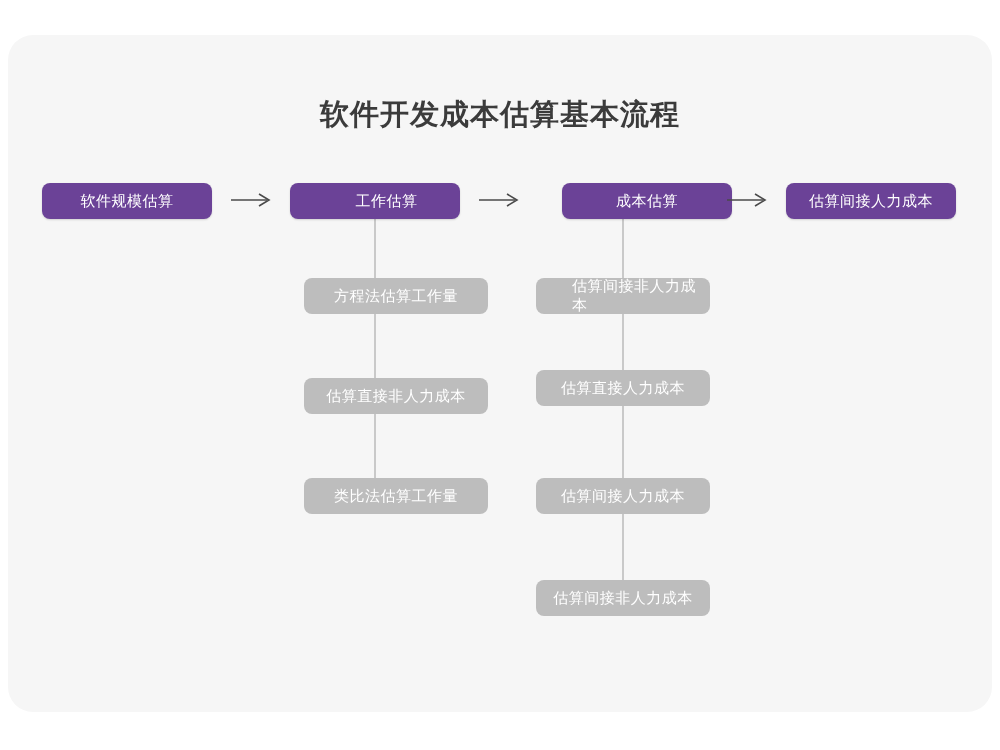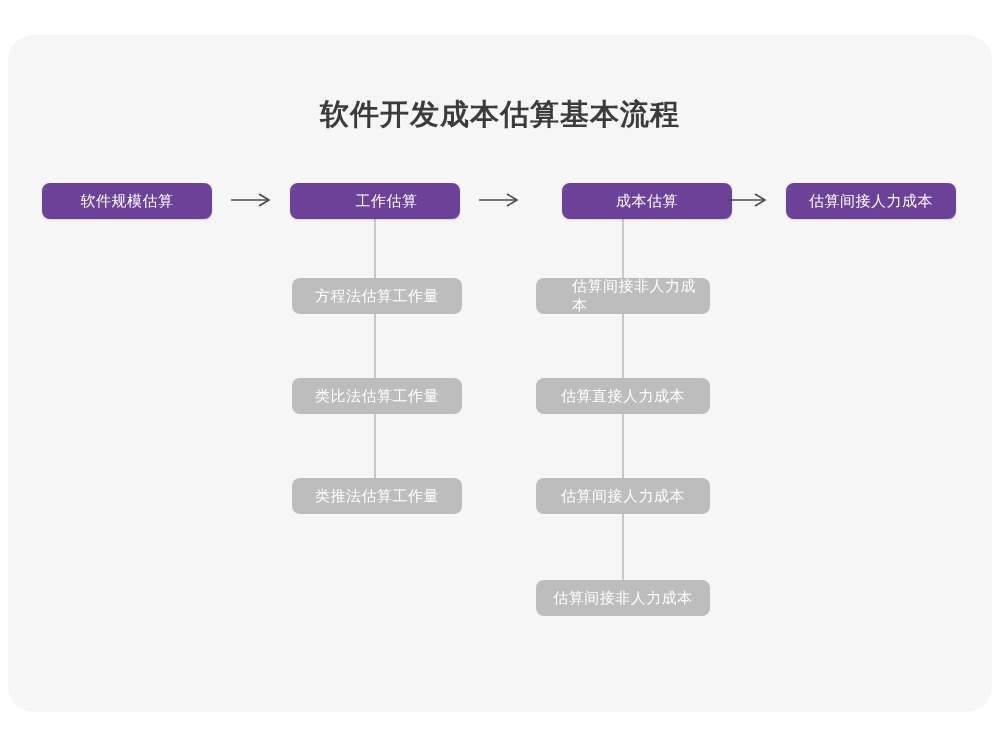--- a/index.html
+++ b/index.html
@@ -73,29 +73,29 @@
   
   .n-main-0{left:42px; top:183px;}
   .n-main-1{left:290px;top:183px;padding-left:23px;}
   .n-main-2{left:562px;top:183px;}
   .n-main-3{left:786px;top:183px;}
   .arrow-0{left:229px;}
   .arrow-1{left:477px;}
   .arrow-2{left:725px;}
   
   .conn-a{left:374px;top:218px;height:278px;}
-  .n-a{left:292px;width:170px;}
+  .n-a{left:304px;width:184px;}
   .n-a-0{top:278px;}
   .n-a-1{top:378px;}
   .n-a-2{top:478px;}
   
   .conn-b{left:622px;top:218px;height:380px;}
   .n-b{left:536px;width:174px;}
   .n-b-0{top:278px;padding-left:36px;}
-  .n-b-1{top:378px;}
+  .n-b-1{top:370px;}
   .n-b-2{top:478px;text-align:right;}
   .n-b-3{top:580px;}
 </style>
 </head>
 <body>
 
 <div class="card"></div>
 
 <h1 class="title">软件开发成本估算基本流程</h1>
 
@@ -117,20 +117,20 @@
 
 <svg class="arrow arrow-2" viewBox="0 0 44 16">
   <line x1="2" y1="8" x2="38" y2="8" stroke="currentColor" stroke-width="1.6"></line>
   <polyline points="30,2 40,8 30,14" fill="none" stroke="currentColor" stroke-width="1.6"></polyline>
 </svg>
 
 <div class="node node-primary n-main-3">估算间接人力成本</div>
 
 <div class="connector conn-a"></div>
 <div class="node node-secondary n-a n-a-0">方程法估算工作量</div>
-<div class="node node-secondary n-a n-a-1">类比法估算工作量</div>
-<div class="node node-secondary n-a n-a-2">类推法估算工作量</div>
+<div class="node node-secondary n-a n-a-1">估算直接非人力成本</div>
+<div class="node node-secondary n-a n-a-2">类比法估算工作量</div>
 
 <div class="connector conn-b"></div>
 <div class="node node-secondary n-b n-b-0">估算间接非人力成本</div>
 <div class="node node-secondary n-b n-b-1">估算直接人力成本</div>
 <div class="node node-secondary n-b n-b-2">估算间接人力成本</div>
 <div class="node node-secondary n-b n-b-3">估算间接非人力成本</div>
 
 </body></html>

